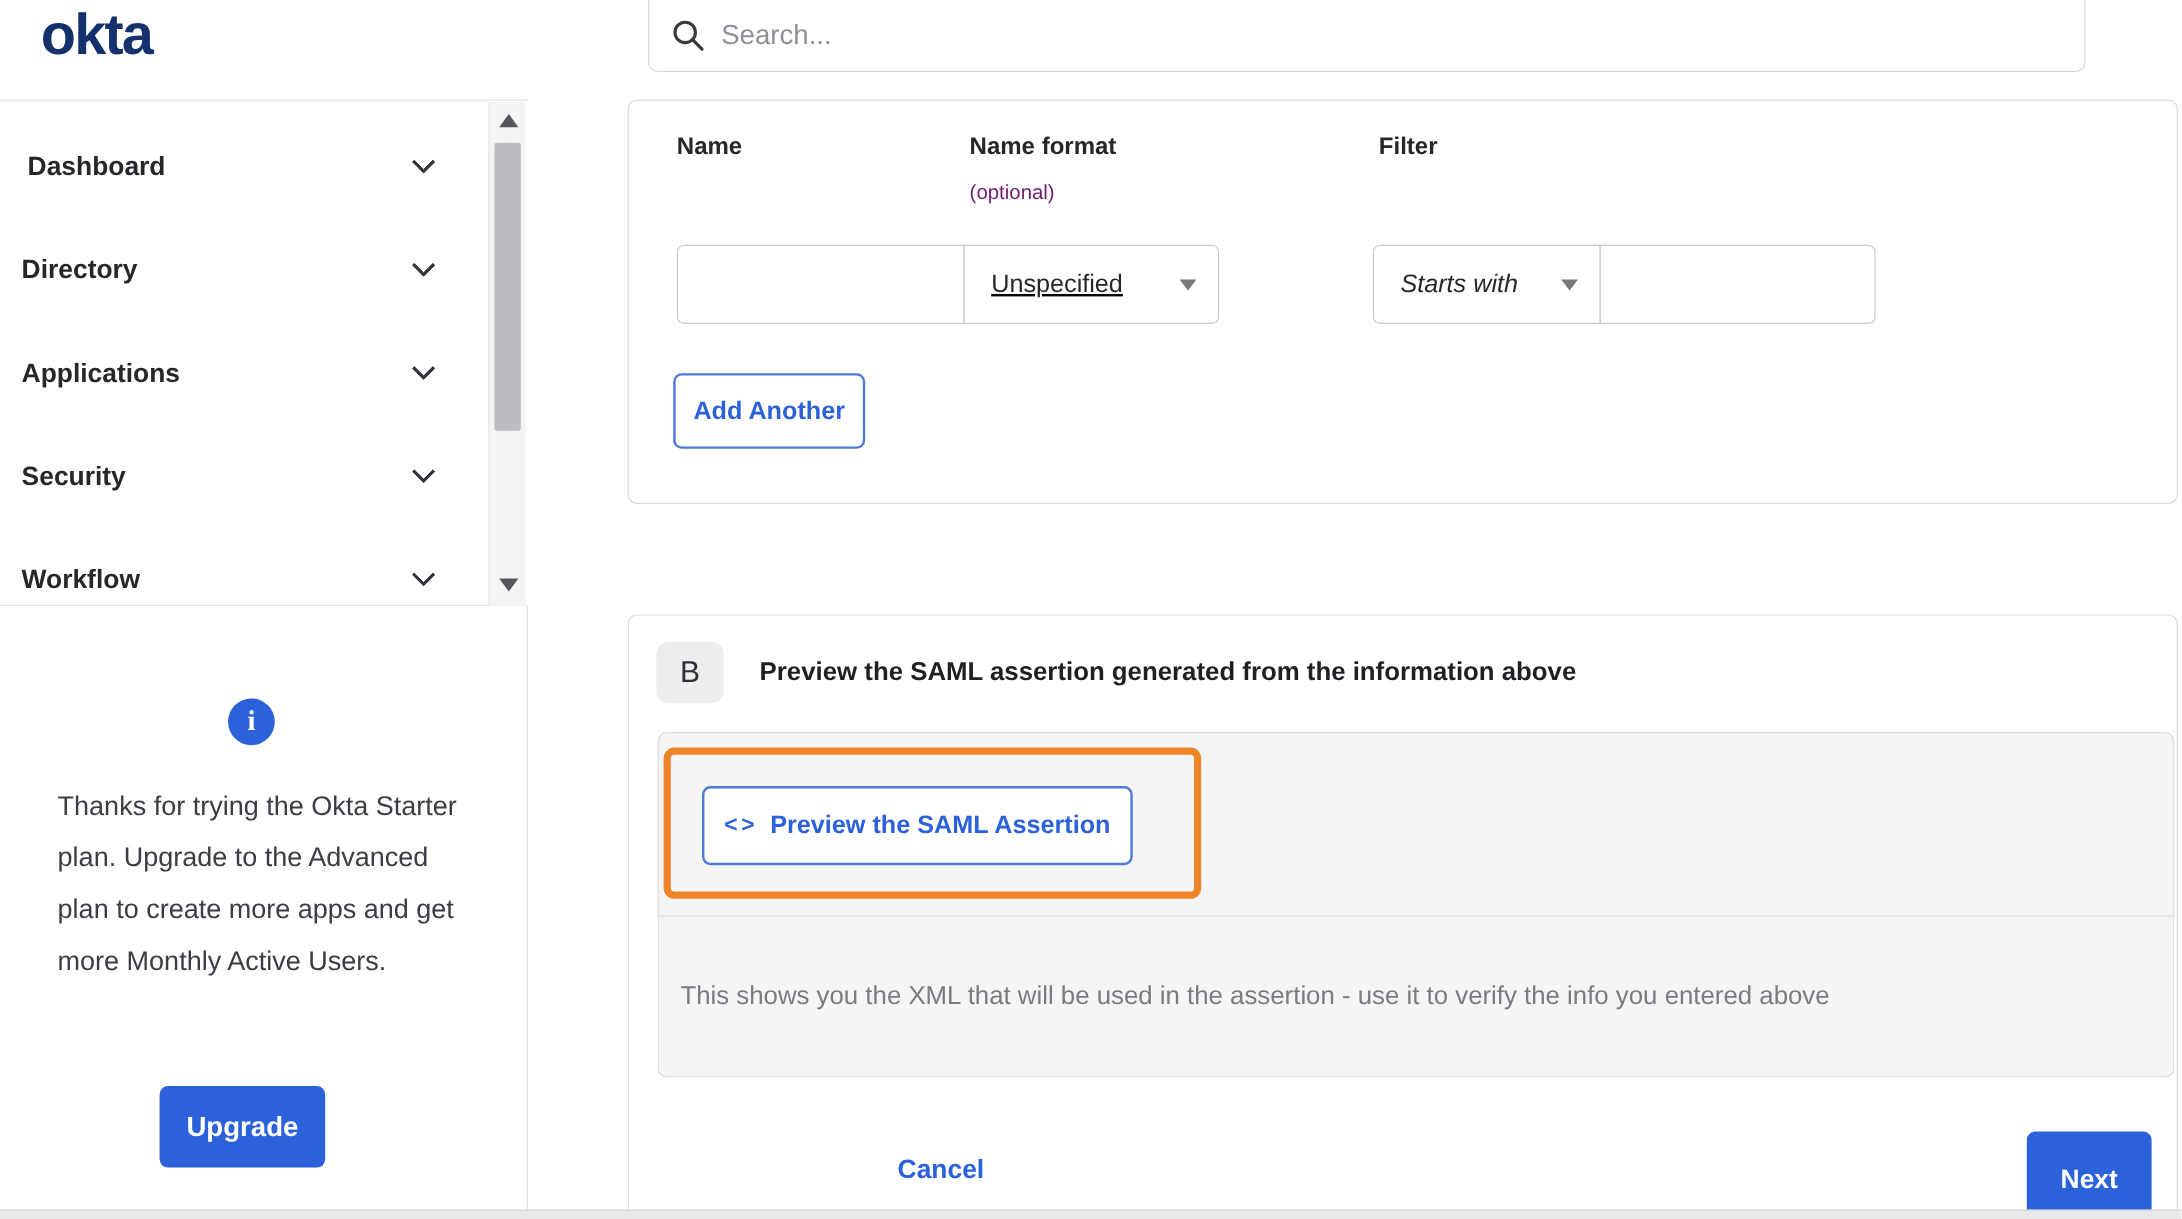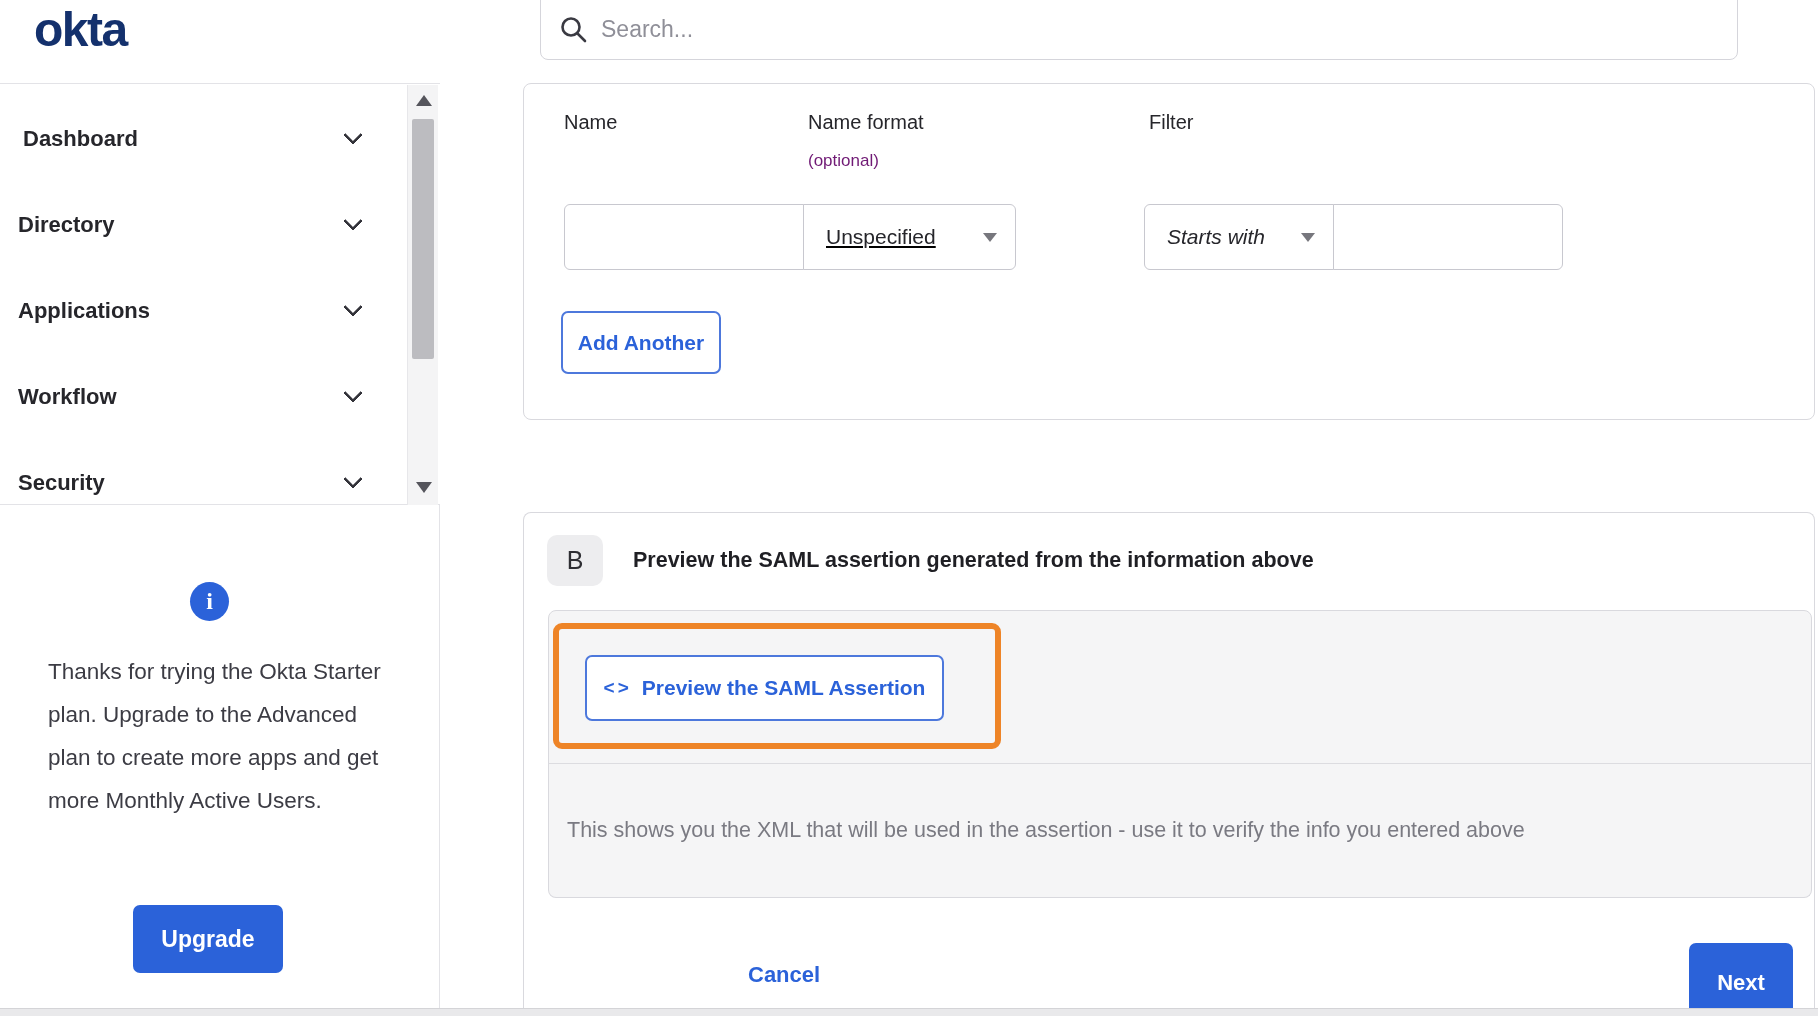--- a/index.html
+++ b/index.html
@@ -44,32 +44,32 @@
                  border-left:8px solid transparent; border-right:8px solid transparent;
                  border-top:11px solid #55555c; }
 
   
   .info-icon { position:absolute; left:190px; top:582px; width:39px; height:39px;
                border-radius:50%; background:var(--primary_blue,#2b62d9); color:#fff;
                font-size:24px; font-weight:700; display:flex; align-items:center;
                justify-content:center; font-family:"Liberation Serif", serif; }
   .plan-text { position:absolute; left:48px; top:650px; width:336px; font-size:22.5px;
                line-height:43px; color:#3c3c44; }
-  .upgrade-btn { position:absolute; left:133px; top:905px; width:150px; height:68px;
+  .upgrade-btn { position:absolute; left:133px; top:905px; width:138px; height:68px;
                  background:var(--primary_blue,#2b62d9); border:none; border-radius:7px;
                  color:#fff; font-size:23px; font-weight:700; cursor:pointer; font-family:inherit; }
 
   
   .card { position:absolute; left:523px; width:1292px; background:#fff;
           border:1px solid #d9d9de; border-radius:8px; }
   .card-attrs { top:83px; height:337px; }
   .card-preview { top:512px; height:520px; border-bottom:none; border-radius:8px 8px 0 0; }
 
   
-  .f-label { position:absolute; font-size:20px; font-weight:400; color:#26262b; }
+  .f-label { position:absolute; font-size:20px; font-weight:700; color:#26262b; }
   .f-hint  { position:absolute; font-size:17px; color:#701a75; }
   .ctl { position:absolute; top:120px; height:66px; background:#fff;
          border:1px solid #c8c8cf; display:flex; align-items:center; }
   .ctl input { border:none; outline:none; width:100%; height:100%; font-size:21px;
                padding:0 16px; font-family:inherit; background:transparent; border-radius:inherit; }
   .sel { cursor:pointer; justify-content:space-between; padding:0 18px 0 22px; }
   .sel-value { font-size:21px; color:#26262b; }
   .caret { width:0; height:0; border-left:7px solid transparent;
            border-right:7px solid transparent; border-top:9px solid #77777d; }
   .name-input   { left:40px;  width:240px; border-radius:6px 0 0 6px; }
@@ -138,25 +138,25 @@
     </div>
     <div class="nav-item">
       <span class="nav-label">Directory</span>
       <span class="chev"></span>
     </div>
     <div class="nav-item">
       <span class="nav-label">Applications</span>
       <span class="chev"></span>
     </div>
     <div class="nav-item">
+      <span class="nav-label">Security</span>
+      <span class="chev"></span>
+    </div>
+    <div class="nav-item">
       <span class="nav-label">Workflow</span>
-      <span class="chev"></span>
-    </div>
-    <div class="nav-item">
-      <span class="nav-label">Security</span>
       <span class="chev"></span>
     </div>
 
     <div class="scrollbar">
       <div class="scroll-up"></div>
       <div class="scroll-thumb"></div>
       <div class="scroll-down"></div>
     </div>
   </nav>
 

